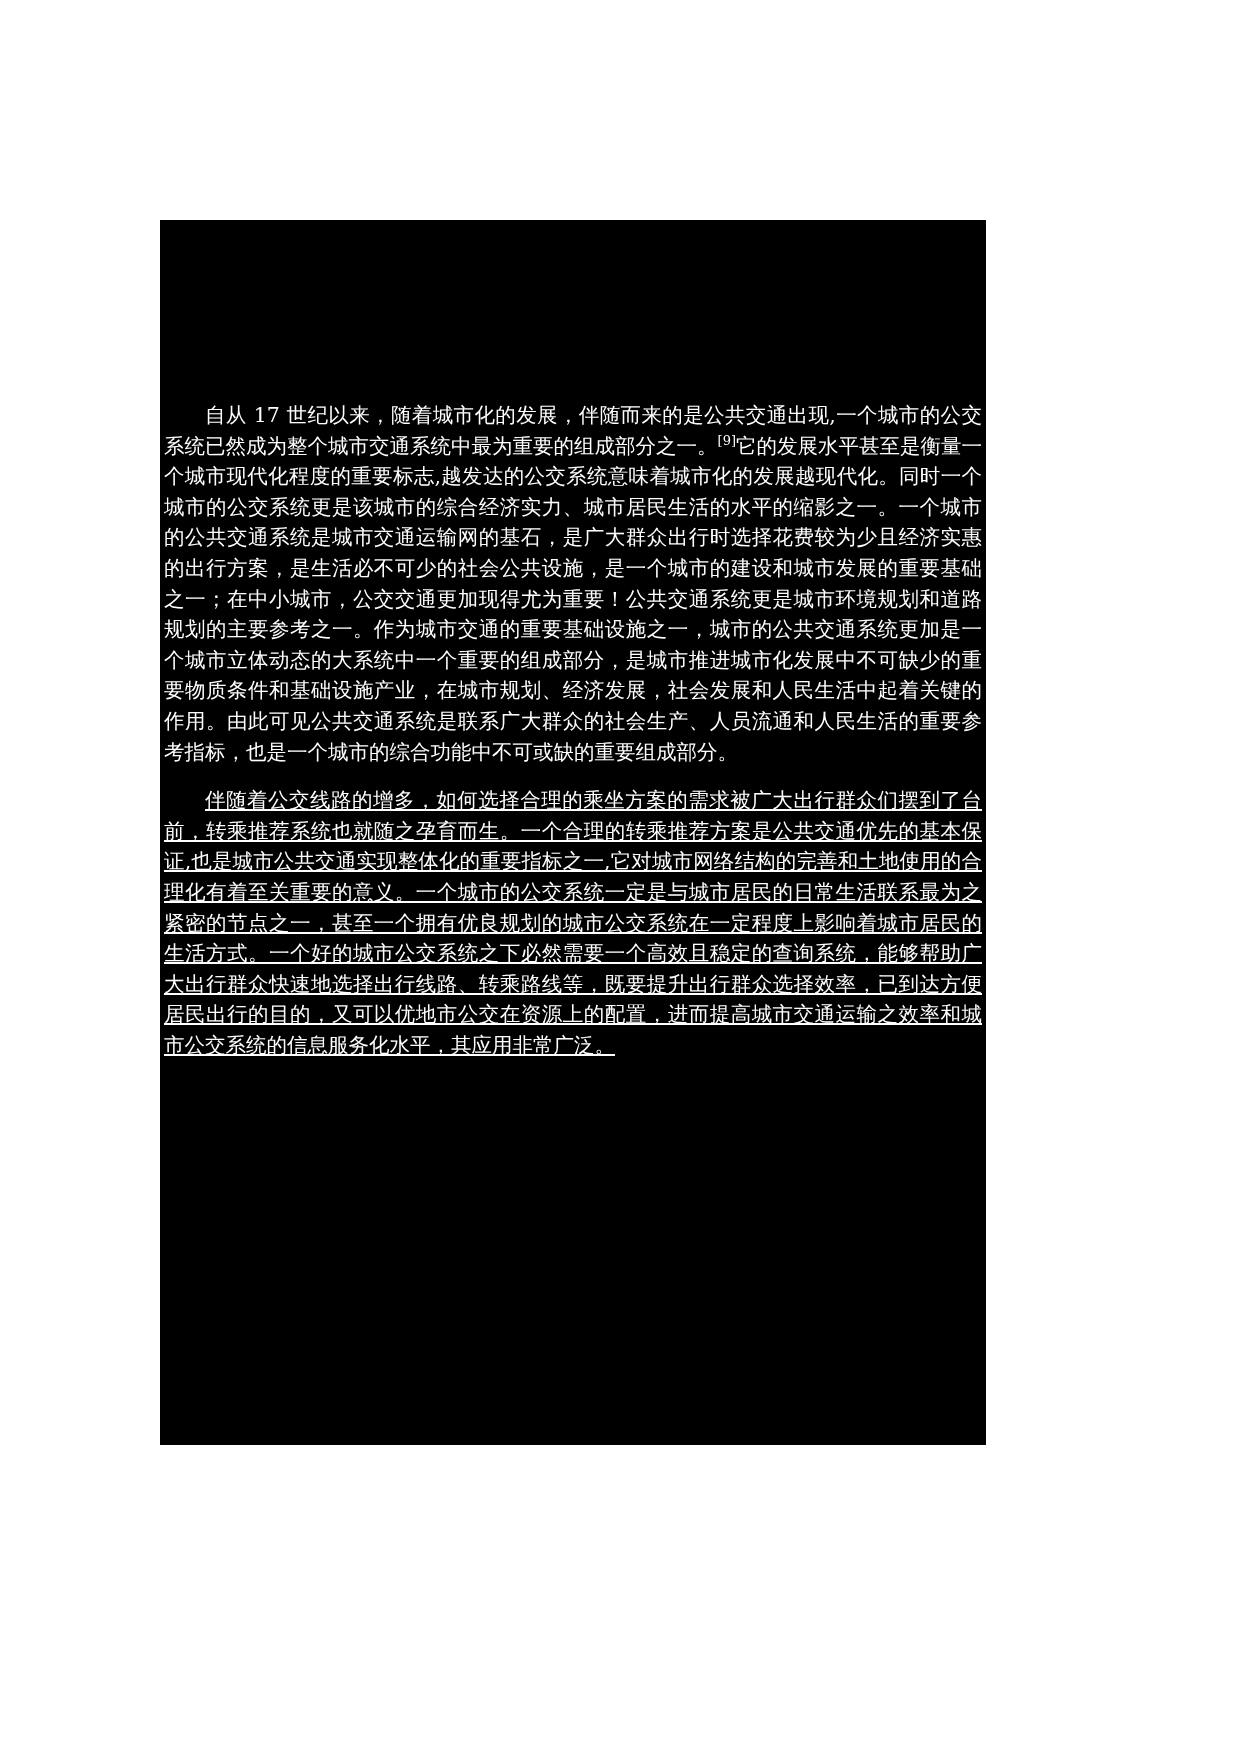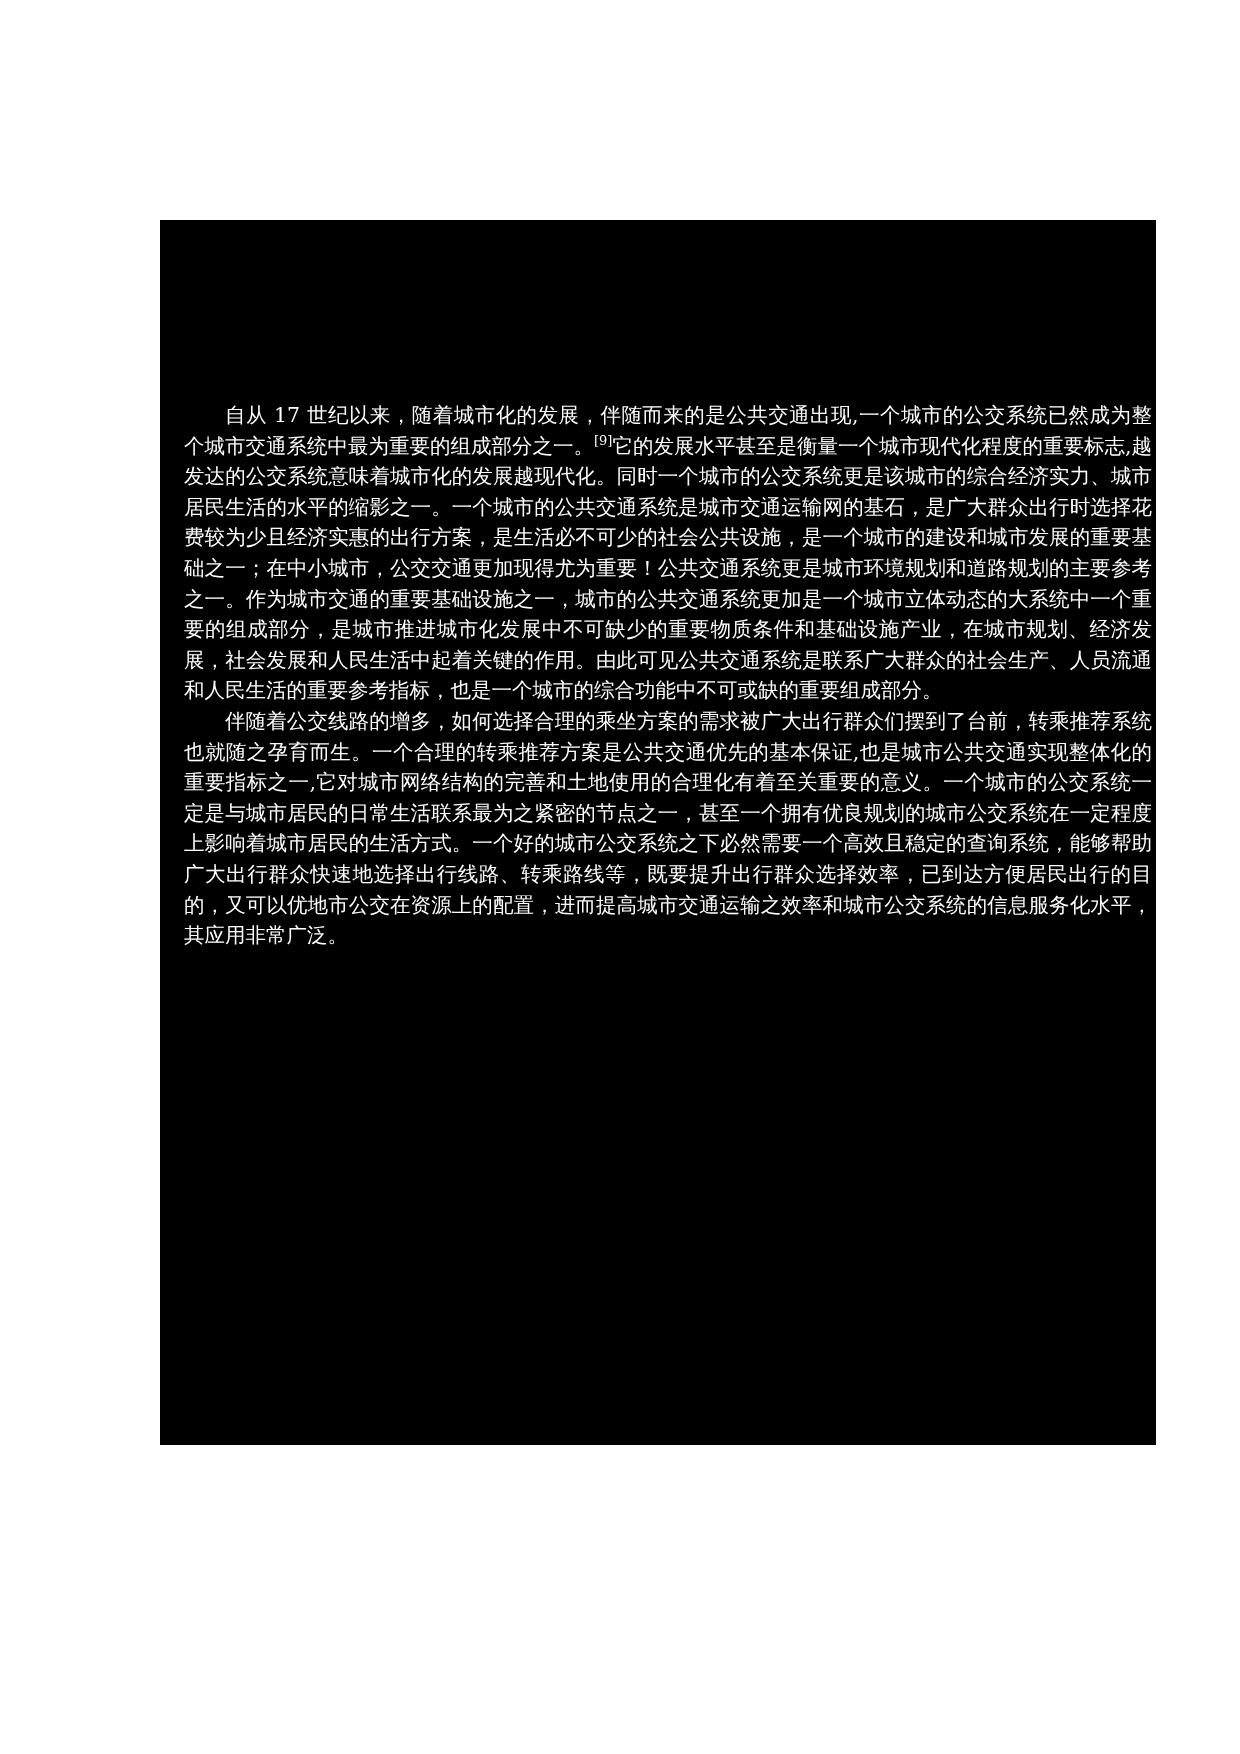--- a/index.html
+++ b/index.html
@@ -12,25 +12,24 @@
     width: 1240px;
     height: 1754px;
     background: #ffffff;
     overflow: hidden;
   }
   
   .content-block {
     position: absolute;
     left: 160px;
     top: 220px;
-    width: 996px;
+    width: 826px;
     height: 1225px;
     background: #000000;
     box-sizing: border-box;
-    padding-left: 20px;
   }
   
   .masked-top {
     height: 180px;
   }
   .body-text {
     padding: 0 4px 0 4px;
     color: #ffffff;
     font-family: "DejaVu Serif", "Liberation Serif", serif;
     font-size: 20.5px;
@@ -38,21 +37,22 @@
     text-align: justify;
     text-justify: inter-ideograph;
     letter-spacing: 0px;
   }
   .para {
     margin: 0;
     text-indent: 2em;
     text-align: justify;
   }
   .para + .para {
-    margin-top: 0;
+    margin-top: 18px;
+    text-decoration: underline;
   }
   .ref-sup {
     font-size: 13px;
     vertical-align: super;
     line-height: 0;
   }
   
   .masked-bottom {
     height: 60px;
   }

